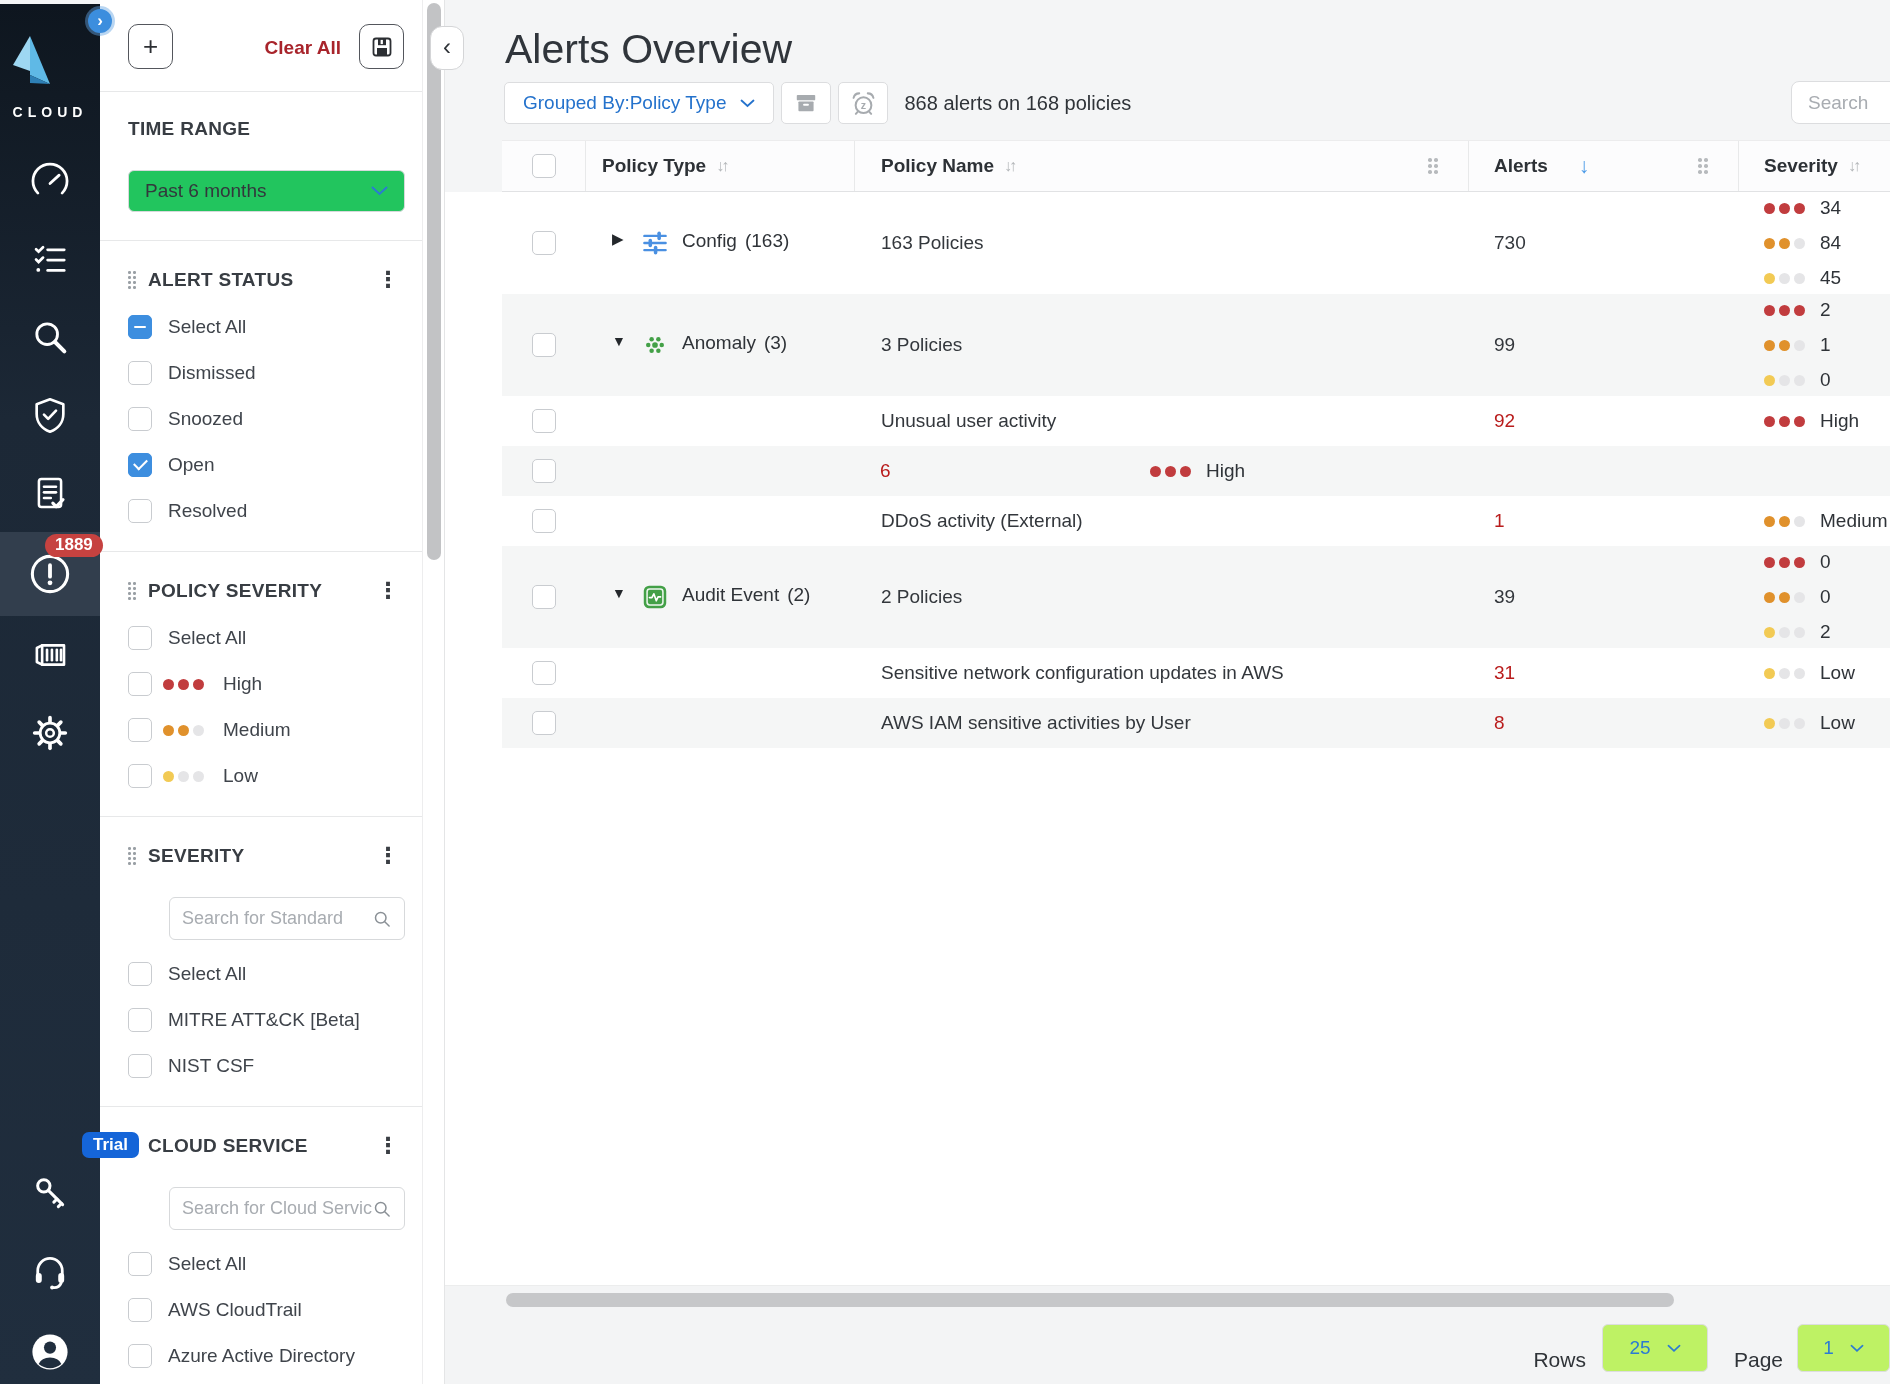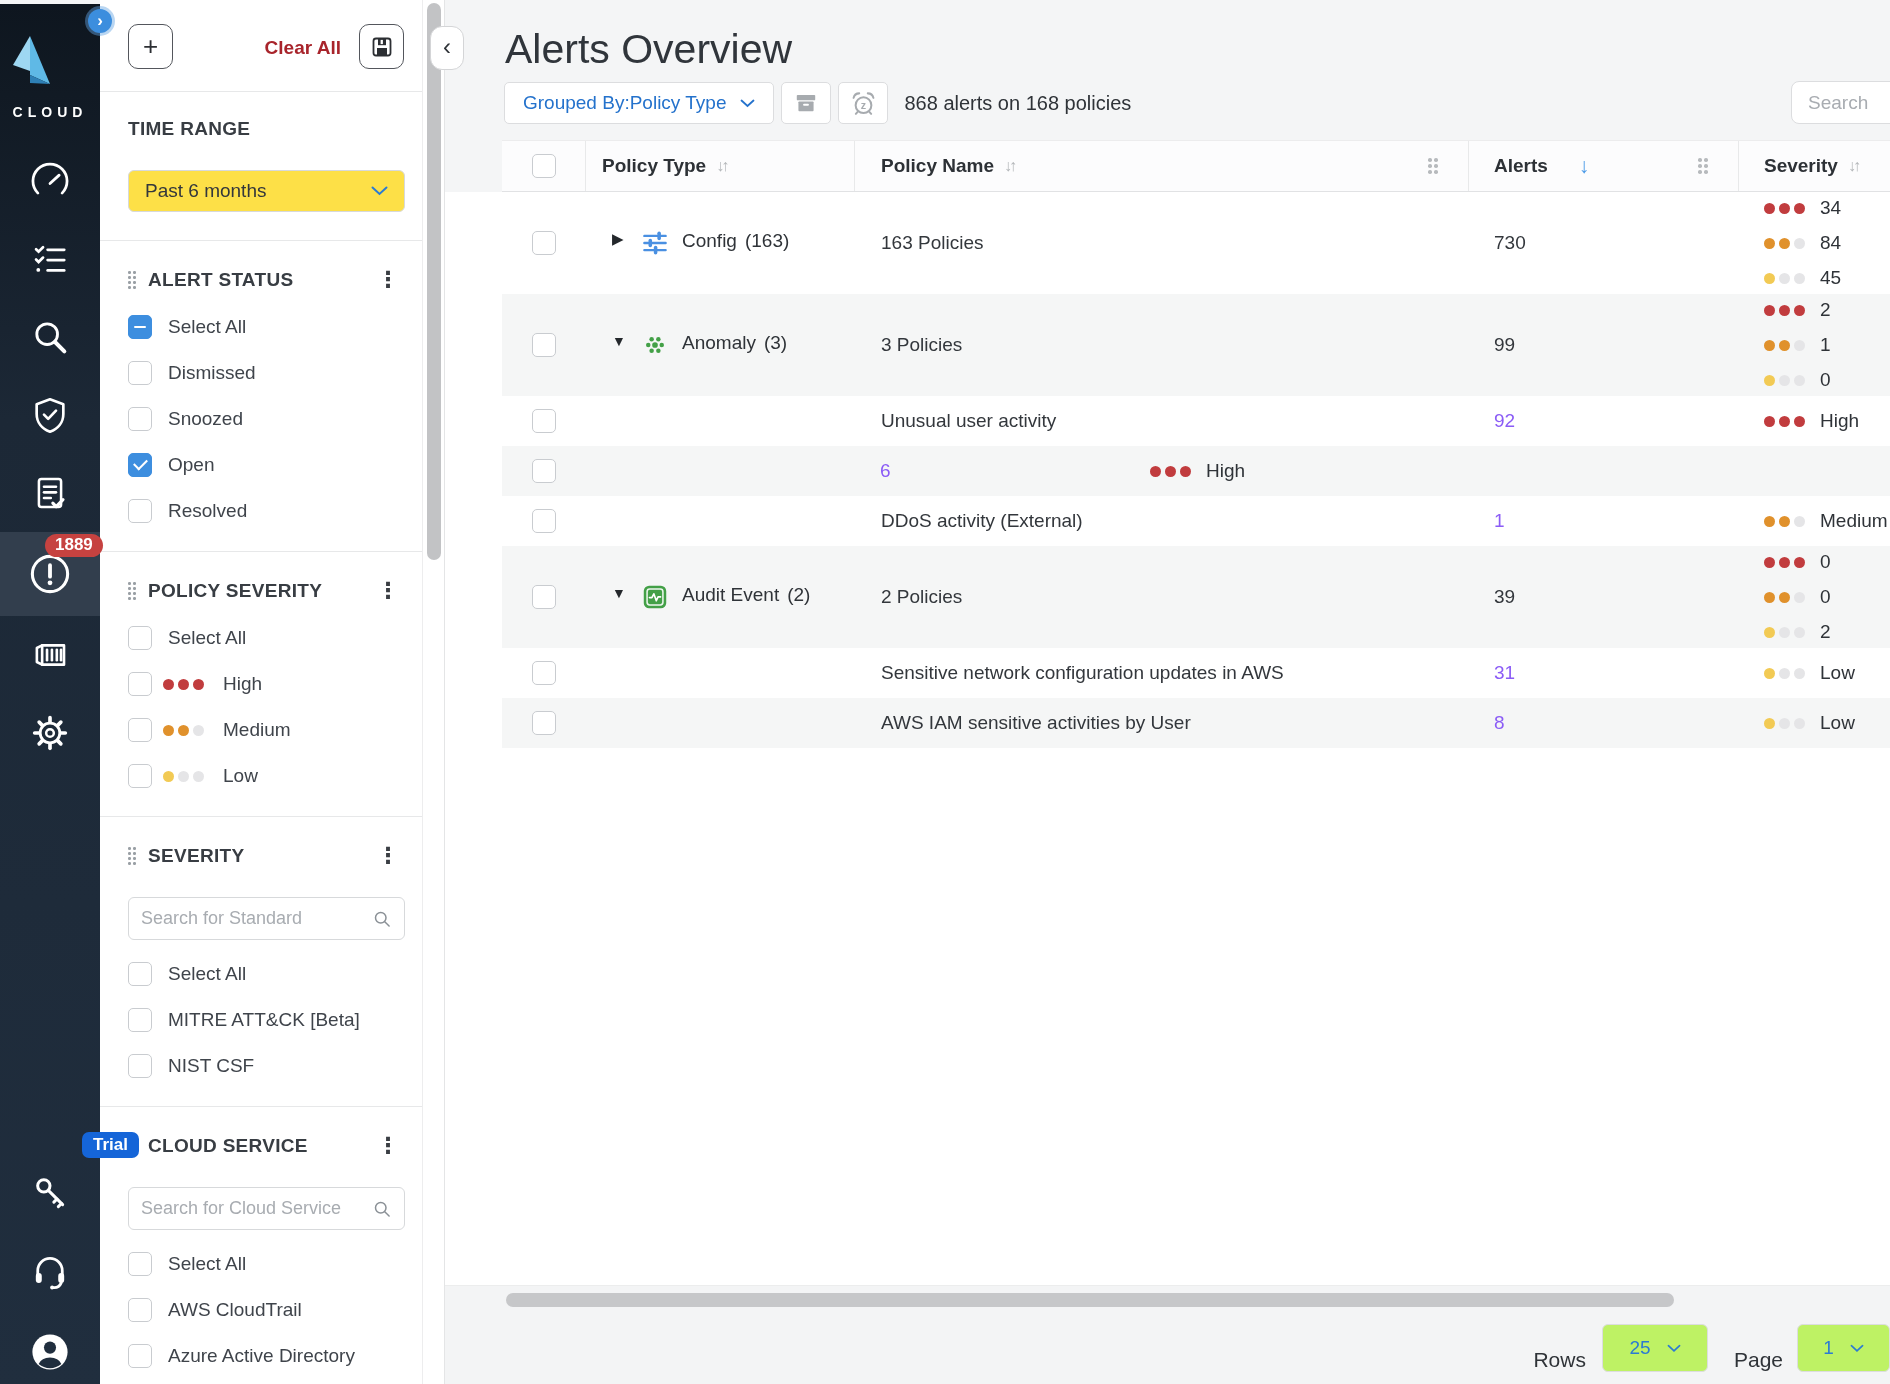--- a/index.html
+++ b/index.html
@@ -34,39 +34,39 @@
   .clear-all { margin-left:auto; margin-right:18px; margin-top:13px; color:#a8242b; font-size:19px; cursor:pointer; }
   .fp-section { padding:26px 17px 28px 28px; border-bottom:1px solid #e7e8e9; }
   .fp-title-row { display:flex; align-items:center; }
   .fp-title { font-size:19px; font-weight:600; color:#383d43; letter-spacing:.3px; margin-left:12px; }
   .fp-title.noindent { margin-left:0; }
   .kebab { margin-left:auto; color:#3a3e43; font-size:22px; font-weight:700; cursor:pointer; padding:0 6px; }
   .kebab::before { content:"\22EE"; }
   .drag-dots { width:8px; height:18px; position:relative; flex:0 0 auto; }
   .drag-dots::before { content:""; position:absolute; left:0; top:0; width:2.6px; height:2.6px; border-radius:50%; background:#9aa0a5;
     box-shadow:5px 0 0 #9aa0a5, 0 5px 0 #9aa0a5, 5px 5px 0 #9aa0a5, 0 10px 0 #9aa0a5, 5px 10px 0 #9aa0a5, 0 15px 0 #9aa0a5, 5px 15px 0 #9aa0a5; }
-  .dropdown { margin-top:30px; height:42px; border:1px solid #d7d9db; border-radius:6px; background:#fde047;
+  .dropdown { margin-top:30px; height:42px; border:1px solid #d7d9db; border-radius:6px; background:#22c55e;
     display:flex; align-items:center; padding:0 16px; font-size:19px; color:#33373c; cursor:pointer; }
   .dropdown .chev { margin-left:auto; }
   .opt-row { display:flex; align-items:center; margin-top:22px; cursor:pointer; }
   .opt-label { font-size:19px; color:#3f444b; margin-left:16px; }
   .cb { width:24px; height:24px; border:1.5px solid #c9ccd0; border-radius:5px; background:#fff; flex:0 0 auto;
     display:flex; align-items:center; justify-content:center; cursor:pointer; }
   .cb-on { background:#3d8edf; border-color:#3d8edf; }
   .cb-on::before { content:""; width:11px; height:6px; border-left:2.5px solid #fff; border-bottom:2.5px solid #fff;
     transform:rotate(-45deg); margin-top:-4px; }
   .cb-ind { background:#3d8edf; border-color:#3d8edf; }
   .cb-ind::before { content:""; width:12px; height:2.5px; background:#fff; border-radius:1px; }
   .sev-dots { display:flex; gap:4px; align-items:center; flex:0 0 auto; }
   .dot { width:11px; height:11px; border-radius:50%; }
   .d-red { background:#c13c3e; } .d-org { background:#e0912c; } .d-yel { background:#f2ca54; } .d-gry { background:#e5e5e7; }
   .opt-row .sev-dots { margin-left:11px; width:60px; }
   .opt-row .sev-label { font-size:19px; color:#3f444b; }
   .search-box { margin-top:28px; height:43px; border:1px solid #d7d9db; border-radius:6px; background:#fff;
-    display:flex; align-items:center; padding:0 12px; }
+    display:flex; align-items:center; padding:0 12px;margin-left:41px; }
   .search-box input { border:none; outline:none; flex:1; font-size:18px; color:#33373c; font-family:inherit; min-width:0; }
   .search-box input::placeholder { color:#a8acb1; }
 
   
   .vscroll-strip { position:absolute; left:422px; top:0; width:22px; height:1384px; background:#fff;
     border-left:1px solid #ededee; z-index:2; }
   .vscroll-thumb { position:absolute; left:4px; top:3px; width:14px; height:557px; background:#c2c3c5; border-radius:7px; cursor:pointer; }
 
   
   .main { position:absolute; left:444px; top:0; width:1446px; height:1384px; background:#f4f5f6; border-left:1px solid #e4e5e6; }
@@ -108,21 +108,21 @@
   .trow.child { height:50px; }
   .row-gray { background:#f5f6f6; }
   .trow .c-type { display:flex; align-items:flex-start; padding-left:26px; }
   .caret { width:30px; font-size:15px; color:#24282c; flex:0 0 auto; }
   .caret.right::before { content:"\25B6"; }
   .caret.down::before { content:"\25BC"; font-size:14px; }
   .ptype-icon { width:26px; height:26px; margin-right:14px; flex:0 0 auto; display:flex; align-items:center; }
   .gname { font-size:19px; color:#2f3338; }
   .gcount { font-size:19px; color:#2f3338; margin-left:8px; }
   .cell-text { font-size:19px; color:#33373c; }
-  .alerts-link { font-size:19px; color:#8b5cf6; cursor:pointer;margin-top:12px; }
+  .alerts-link { font-size:19px; color:#b91c1c; cursor:pointer;margin-top:12px; }
   .sev-stack { display:flex; flex-direction:column; justify-content:center; gap:13px; }
   .sev-line { display:flex; align-items:center; }
   .sev-line .cnt { font-size:19px; color:#2f3338; margin-left:15px; }
   .sev-single { display:flex; align-items:center; }
   .sev-single .lbl { font-size:19px; color:#2f3338; margin-left:15px; }
 
   
   .footer { position:absolute; left:0; top:1285px; width:1446px; height:99px; background:#f3f4f5; border-top:1px solid #eceded; }
   .hscroll-thumb { position:absolute; left:61px; top:7px; width:1168px; height:14px; background:#c6c7c9; border-radius:7px; cursor:pointer; }
   .pag { position:absolute; right:1px; top:38px; display:flex; align-items:flex-end;margin-left:8px; }

